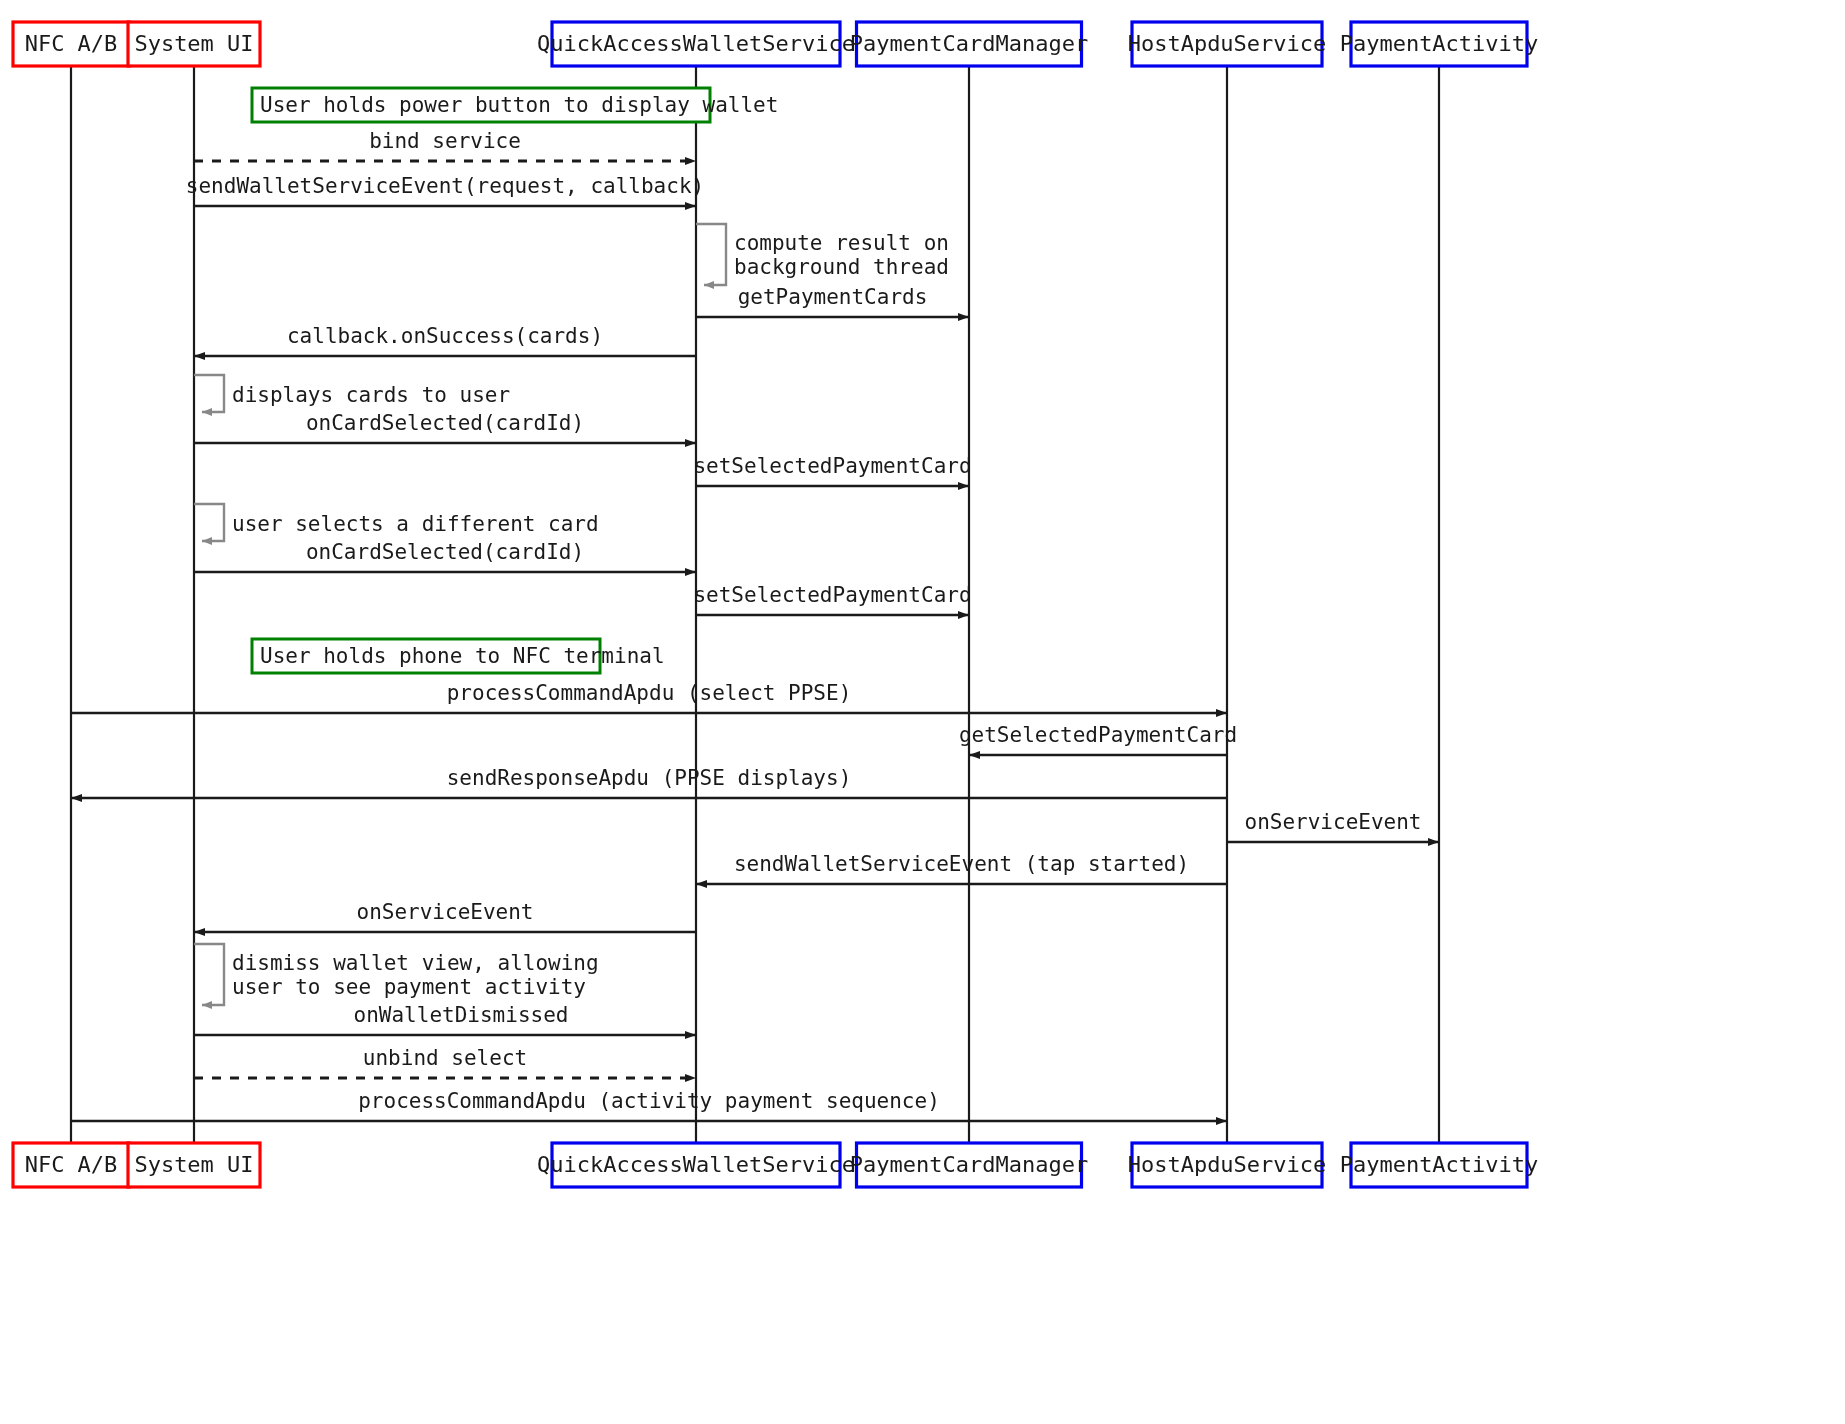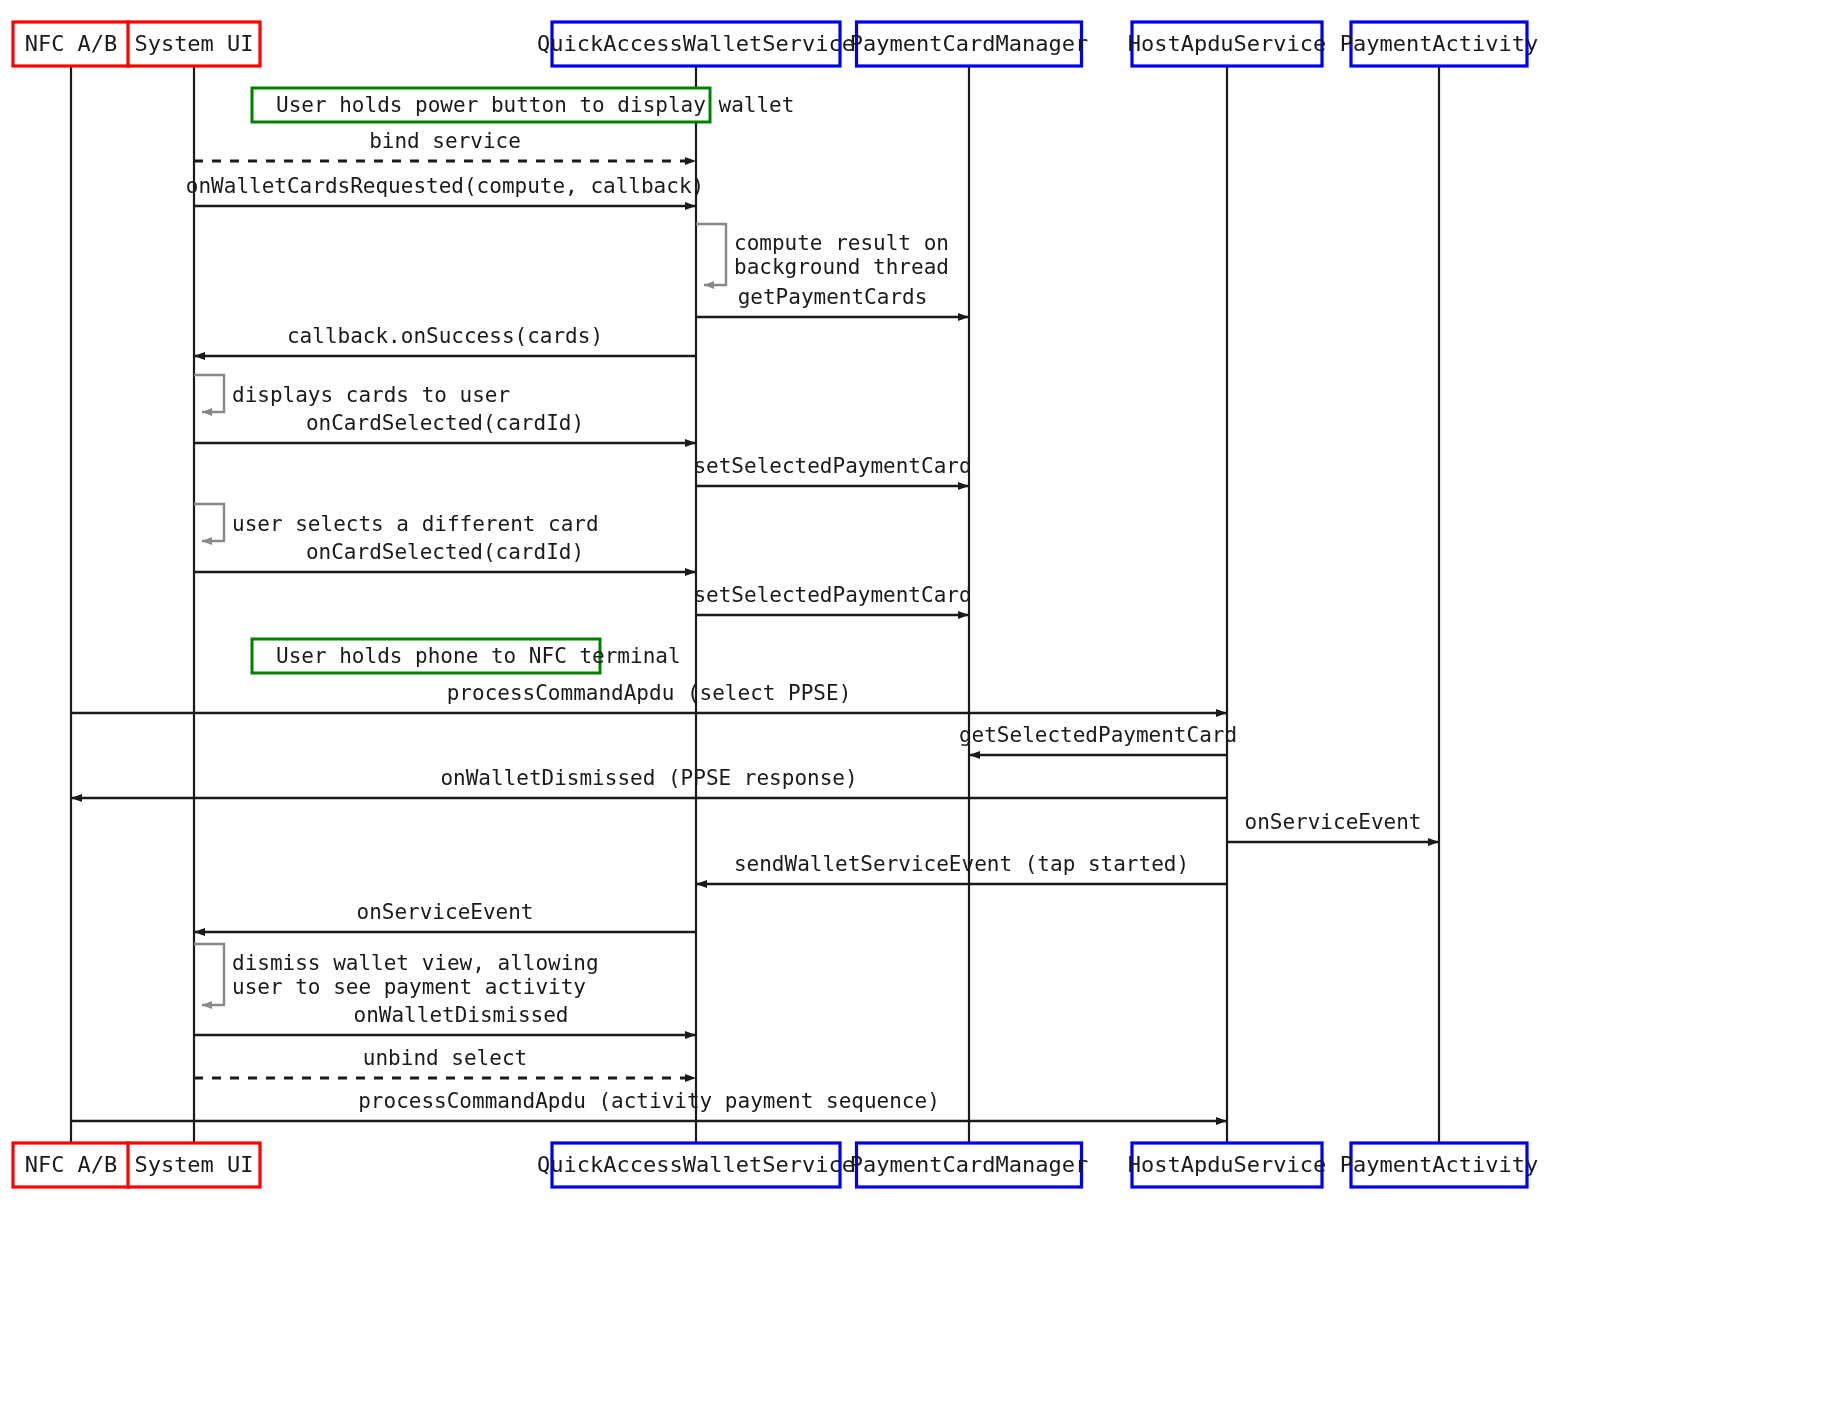--- a/index.html
+++ b/index.html
@@ -9,21 +9,21 @@
   #diagram{position:absolute;left:0;top:0;width:1845px;height:1424px;}
   .lbl{
     position:absolute;
     font-family:"DejaVu Sans Mono","Liberation Mono",monospace;
     color:#1a1a1a;
     white-space:pre;
     line-height:1.18;
   }
   .msg-label{font-size:21px;transform:translateX(-50%);}
   .self-label{font-size:21px;}
-  .note-label{font-size:21px;margin-left:16px;}
+  .note-label{font-size:21px;}
   .part-label{font-size:22px;transform:translate(-50%,-50%);}
 </style>
 </head>
 <body>
 
 <div id="stage">
   <svg id="diagram" xmlns="http://www.w3.org/2000/svg">
     <defs>
       <marker id="ah" markerWidth="12" markerHeight="12" refX="11" refY="4" orient="auto" markerUnits="userSpaceOnUse">
         <path d="M0,0 L11,4 L0,8 z" fill="#1a1a1a"></path>
@@ -96,30 +96,30 @@
       <div class="lbl part-label" style="left: 696px; top: 1165px;">QuickAccessWalletService</div>
       <div class="lbl part-label" style="left: 969px; top: 44px;">PaymentCardManager</div>
       <div class="lbl part-label" style="left: 969px; top: 1165px;">PaymentCardManager</div>
       <div class="lbl part-label" style="left: 1227px; top: 44px;">HostApduService</div>
       <div class="lbl part-label" style="left: 1227px; top: 1165px;">HostApduService</div>
       <div class="lbl part-label" style="left: 1439px; top: 44px;">PaymentActivity</div>
       <div class="lbl part-label" style="left: 1439px; top: 1165px;">PaymentActivity</div>
       <div class="lbl note-label" style="left: 260px; top: 93px;">User holds power button to display wallet</div>
       <div class="lbl note-label" style="left: 260px; top: 644px;">User holds phone to NFC terminal</div>
       <div class="lbl msg-label" style="left: 445px; top: 129px;">bind service</div>
-      <div class="lbl msg-label" style="left: 445px; top: 174px;">onWalletCardsRequested(compute, callback)</div>
+      <div class="lbl msg-label" style="left: 445px; top: 174px;">sendWalletServiceEvent(request, callback)</div>
       <div class="lbl msg-label" style="left: 832.5px; top: 285px;">getPaymentCards</div>
       <div class="lbl msg-label" style="left: 445px; top: 324px;">callback.onSuccess(cards)</div>
       <div class="lbl msg-label" style="left: 445px; top: 411px;">onCardSelected(cardId)</div>
       <div class="lbl msg-label" style="left: 832.5px; top: 454px;">setSelectedPaymentCard</div>
       <div class="lbl msg-label" style="left: 445px; top: 540px;">onCardSelected(cardId)</div>
       <div class="lbl msg-label" style="left: 832.5px; top: 583px;">setSelectedPaymentCard</div>
       <div class="lbl msg-label" style="left: 649px; top: 681px;">processCommandApdu (select PPSE)</div>
       <div class="lbl msg-label" style="left: 1098px; top: 723px;">getSelectedPaymentCard</div>
-      <div class="lbl msg-label" style="left: 649px; top: 766px;">onWalletDismissed (PPSE response)</div>
+      <div class="lbl msg-label" style="left: 649px; top: 766px;">sendResponseApdu (PPSE displays)</div>
       <div class="lbl msg-label" style="left: 1333px; top: 810px;">onServiceEvent</div>
       <div class="lbl msg-label" style="left: 961.5px; top: 852px;">sendWalletServiceEvent (tap started)</div>
       <div class="lbl msg-label" style="left: 445px; top: 900px;">onServiceEvent</div>
       <div class="lbl msg-label" style="left: 445px; top: 1003px; margin-left: 16px;">onWalletDismissed</div>
       <div class="lbl msg-label" style="left: 445px; top: 1046px;">unbind select</div>
       <div class="lbl msg-label" style="left: 649px; top: 1089px;">processCommandApdu (activity payment sequence)</div>
       <div class="lbl self-label" style="left: 734px; top: 230.5px;">compute result on
 background thread</div>
       <div class="lbl self-label" style="left: 232px; top: 382.5px; text-align: right;">displays cards to user</div>
       <div class="lbl self-label" style="left: 232px; top: 511.5px;">user selects a different card</div>

